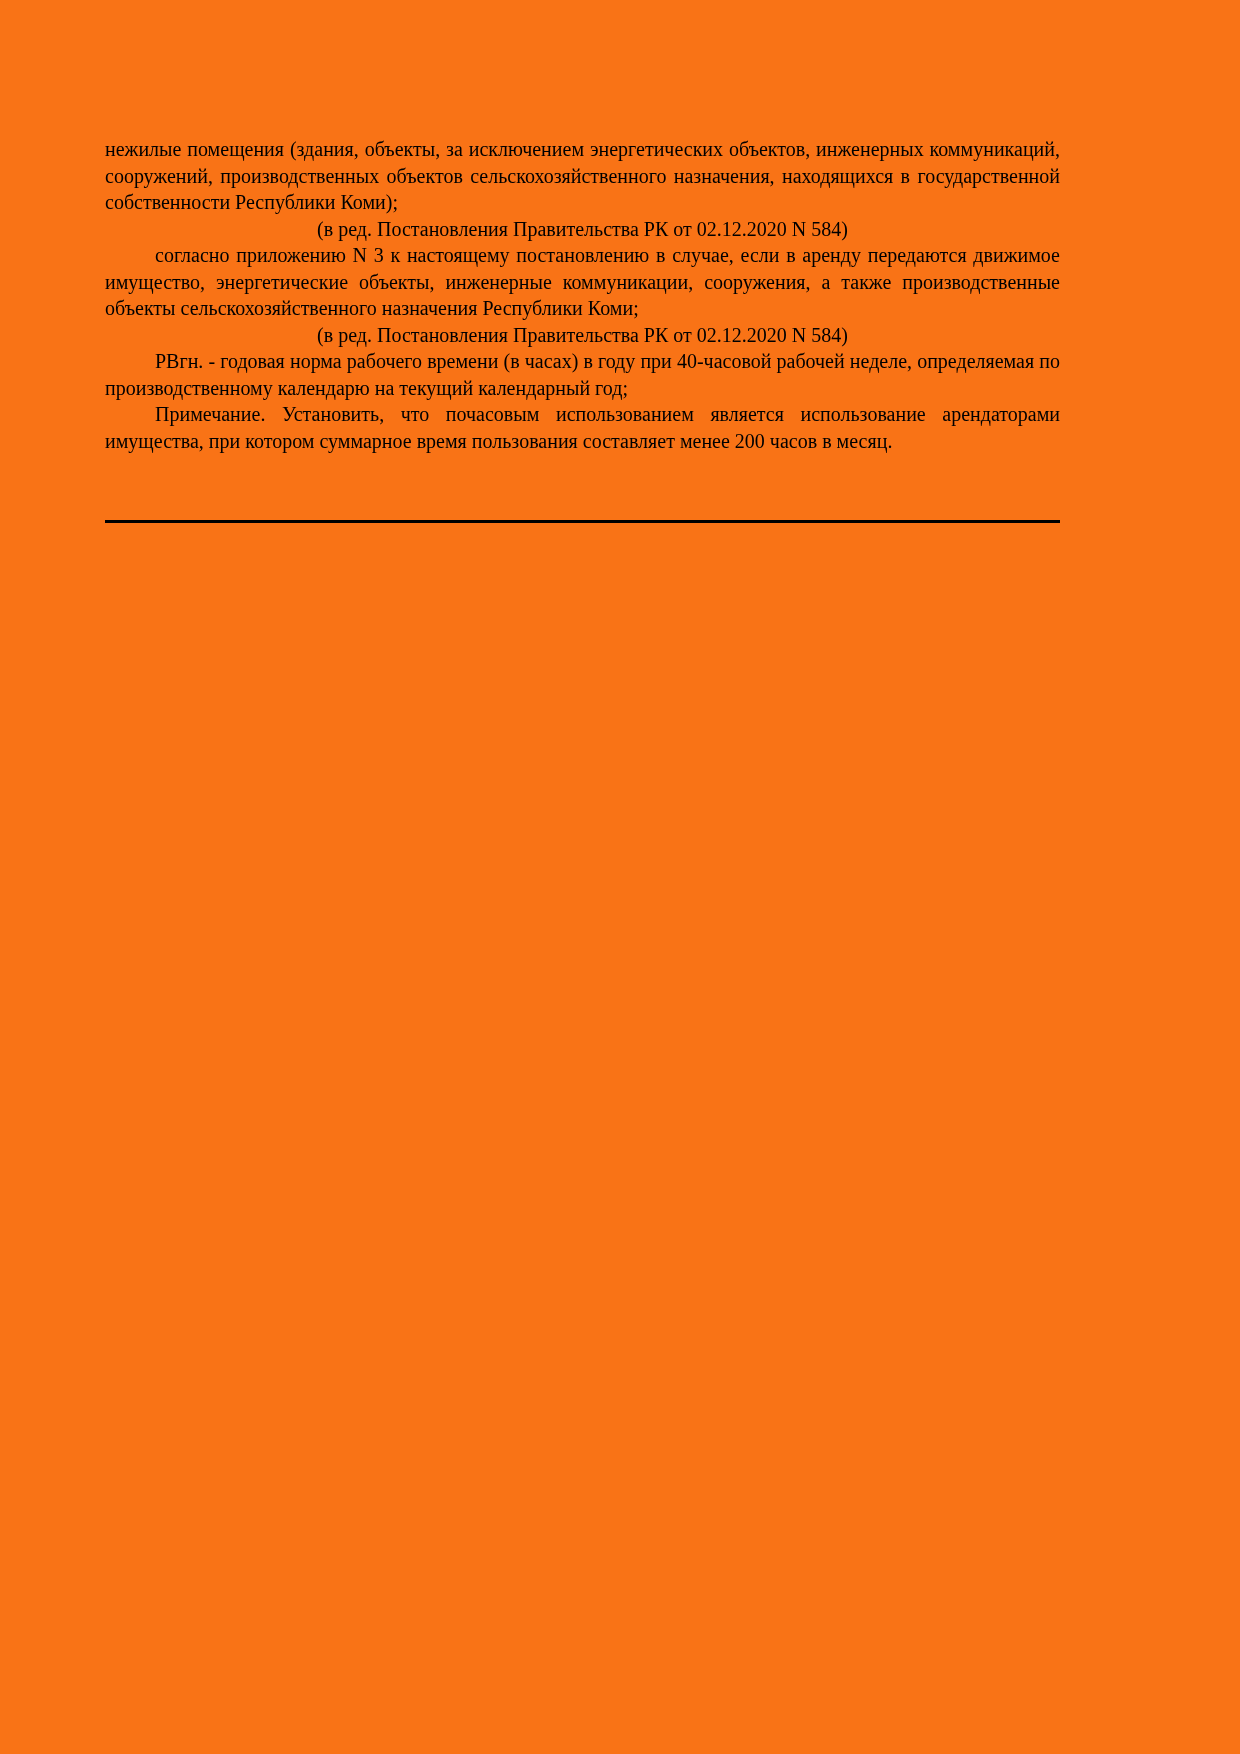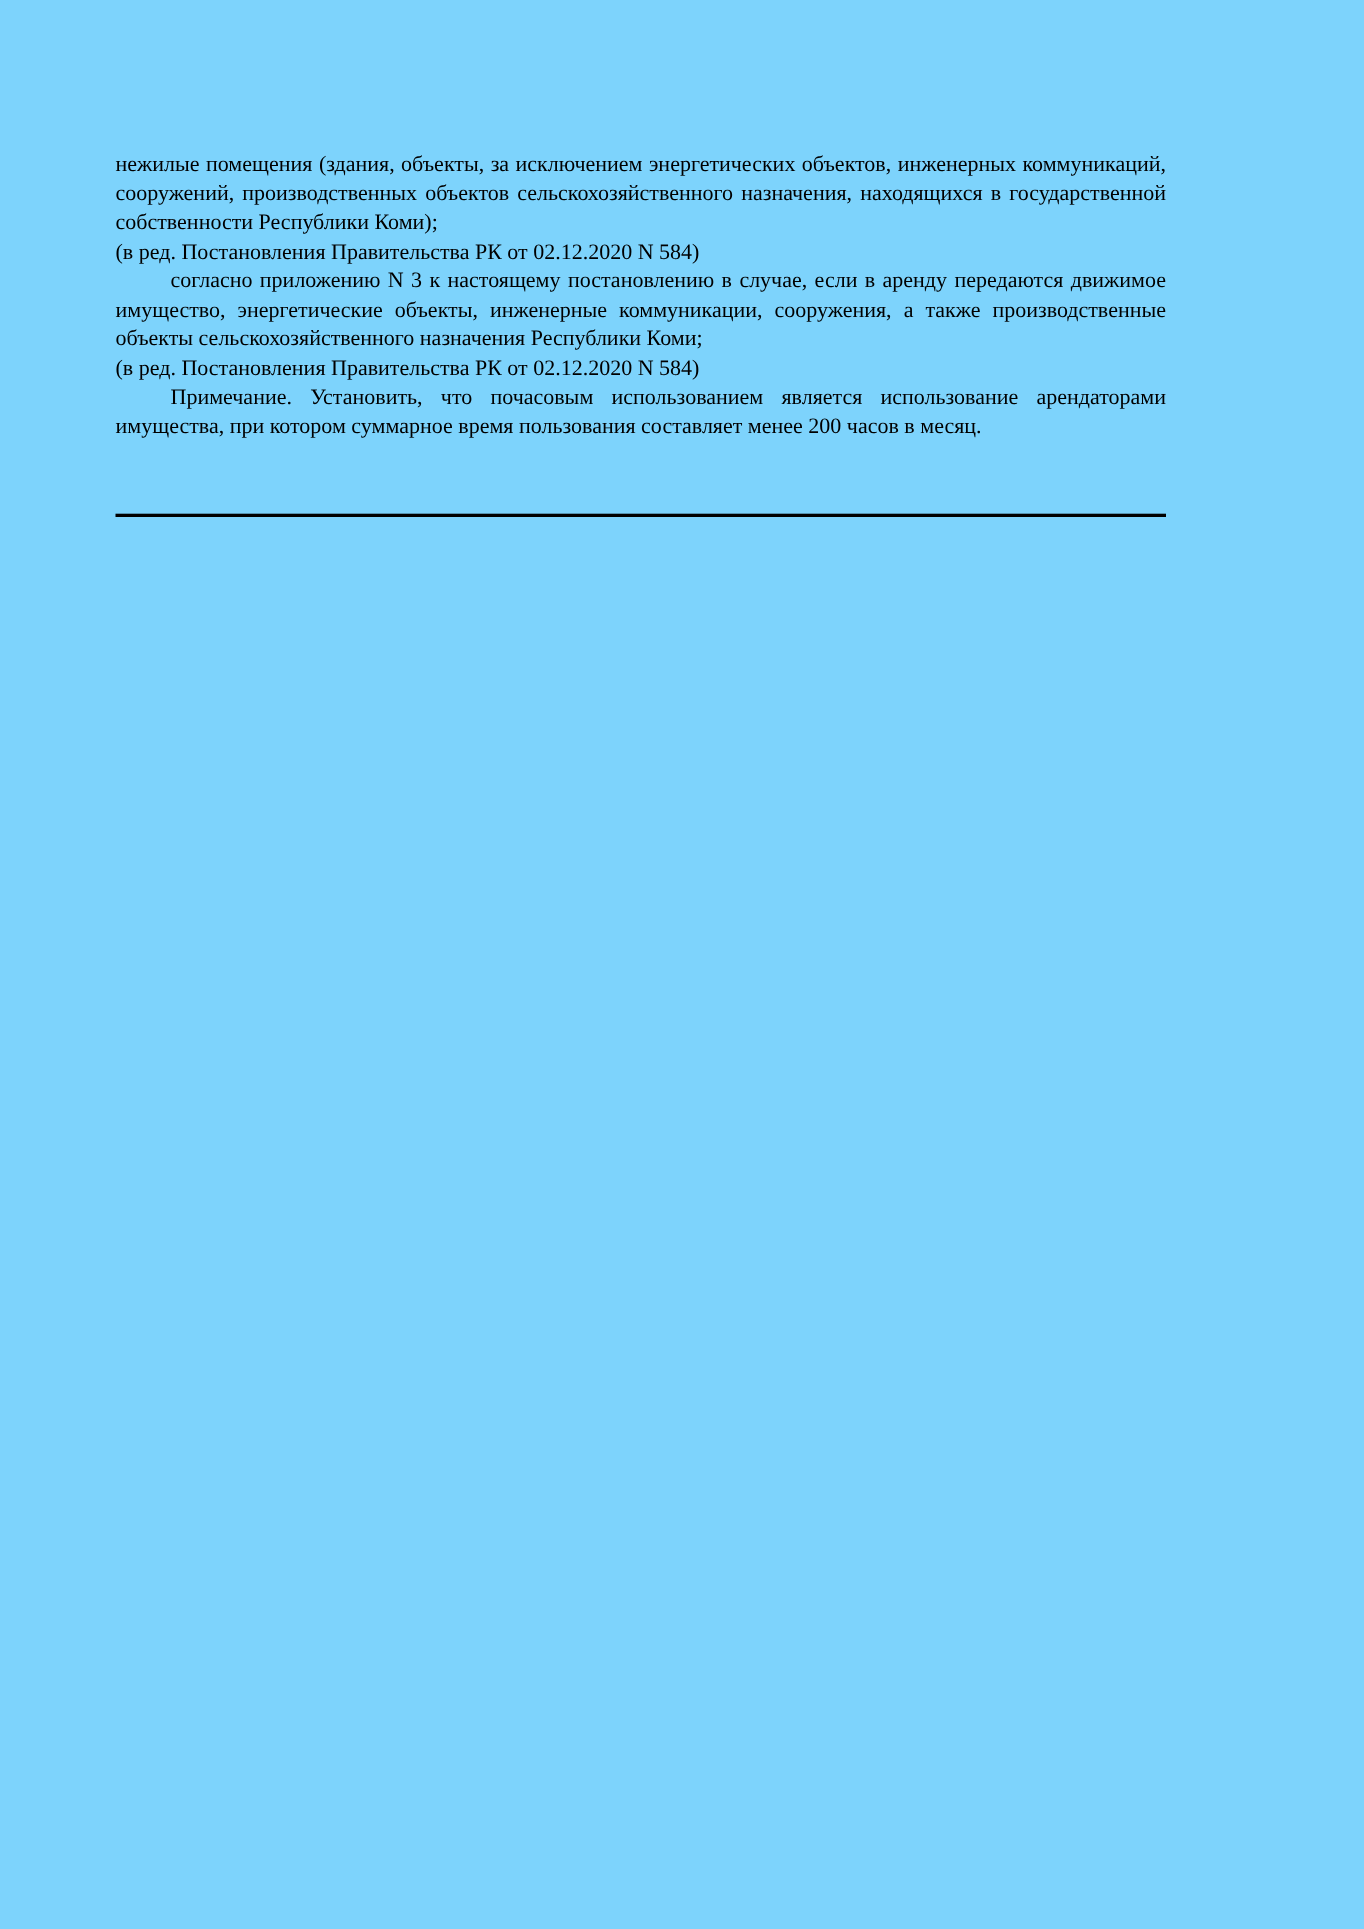--- a/index.html
+++ b/index.html
@@ -13,38 +13,38 @@
     position: relative;
     font-family: "Liberation Serif", "DejaVu Serif", serif;
     color: #000000;
   }
   .page {
     position: absolute;
     top: 0;
     left: 0;
     width: 1240px;
     height: 1754px;
-    background: #7dd3fc;
+    background: #f97316;
     box-sizing: border-box;
     padding: 136px 180px 0 105px;
   }
   .text-column {
     width: 955px;
   }
   p.para {
     margin: 0;
     font-size: 20px;
     line-height: 26.5px;
     text-align: justify;
   }
   p.edit-note {
     margin: 0;
     font-size: 20px;
     line-height: 26.5px;
-    text-align: left;
+    text-align: center;
   }
   p.indent {
     text-indent: 50px;
   }
   .gap-before {
     margin-top: 26.5px;
   }
   .divider {
     margin-top: 66px;
     width: 955px;
@@ -60,20 +60,21 @@
   <div class="text-column">
 
     <p class="para">нежилые помещения (здания, объекты, за исключением энергетических объектов, инженерных коммуникаций, сооружений, производственных объектов сельскохозяйственного назначения, находящихся в государственной собственности Республики Коми);</p>
 
     <p class="edit-note">(в ред. Постановления Правительства РК от 02.12.2020 N 584)</p>
 
     <p class="para indent gap-before">согласно приложению N 3 к настоящему постановлению в случае, если в аренду передаются движимое имущество, энергетические объекты, инженерные коммуникации, сооружения, а также производственные объекты сельскохозяйственного назначения Республики Коми;</p>
 
     <p class="edit-note">(в ред. Постановления Правительства РК от 02.12.2020 N 584)</p>
 
+    <p class="para indent gap-before">РВгн. - годовая норма рабочего времени (в часах) в году при 40-часовой рабочей неделе, определяемая по производственному календарю на текущий календарный год;</p>
 
 
     <p class="para indent gap-before">Примечание. Установить, что почасовым использованием является использование арендаторами имущества, при котором суммарное время пользования составляет менее 200 часов в месяц.</p>
 
     <hr class="divider">
 
   </div>
 </div>
 
 </body></html>

